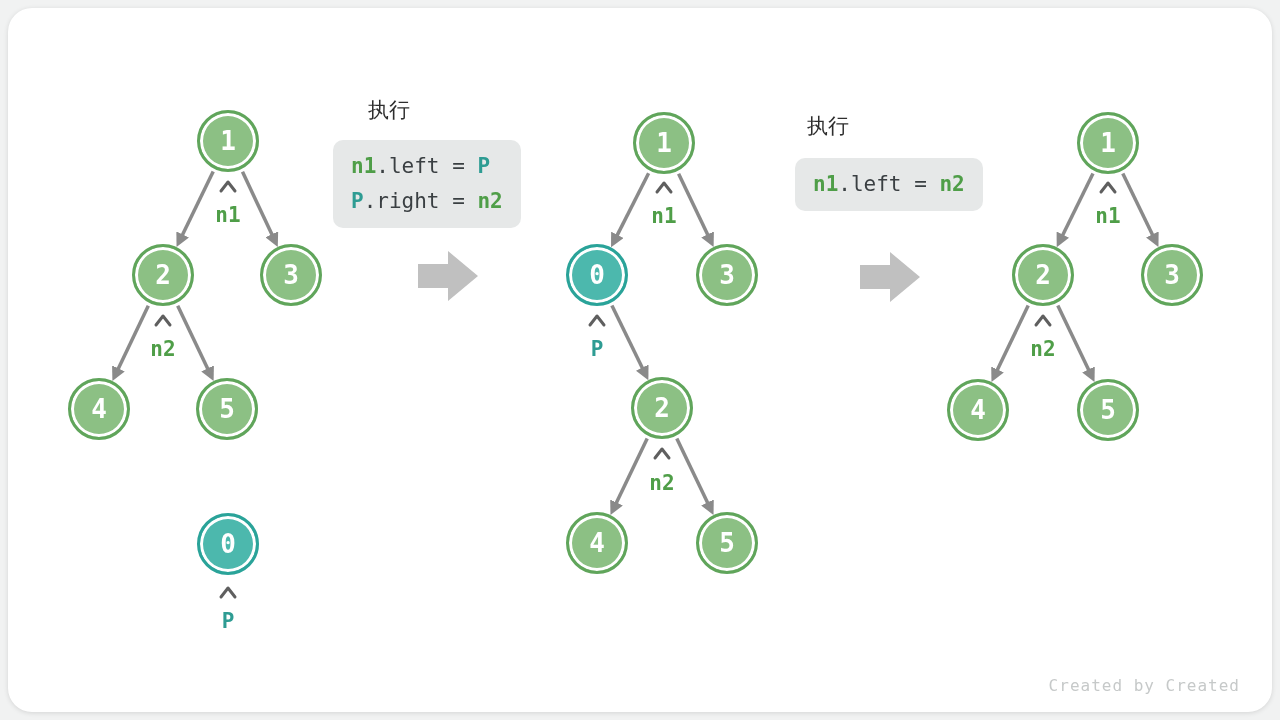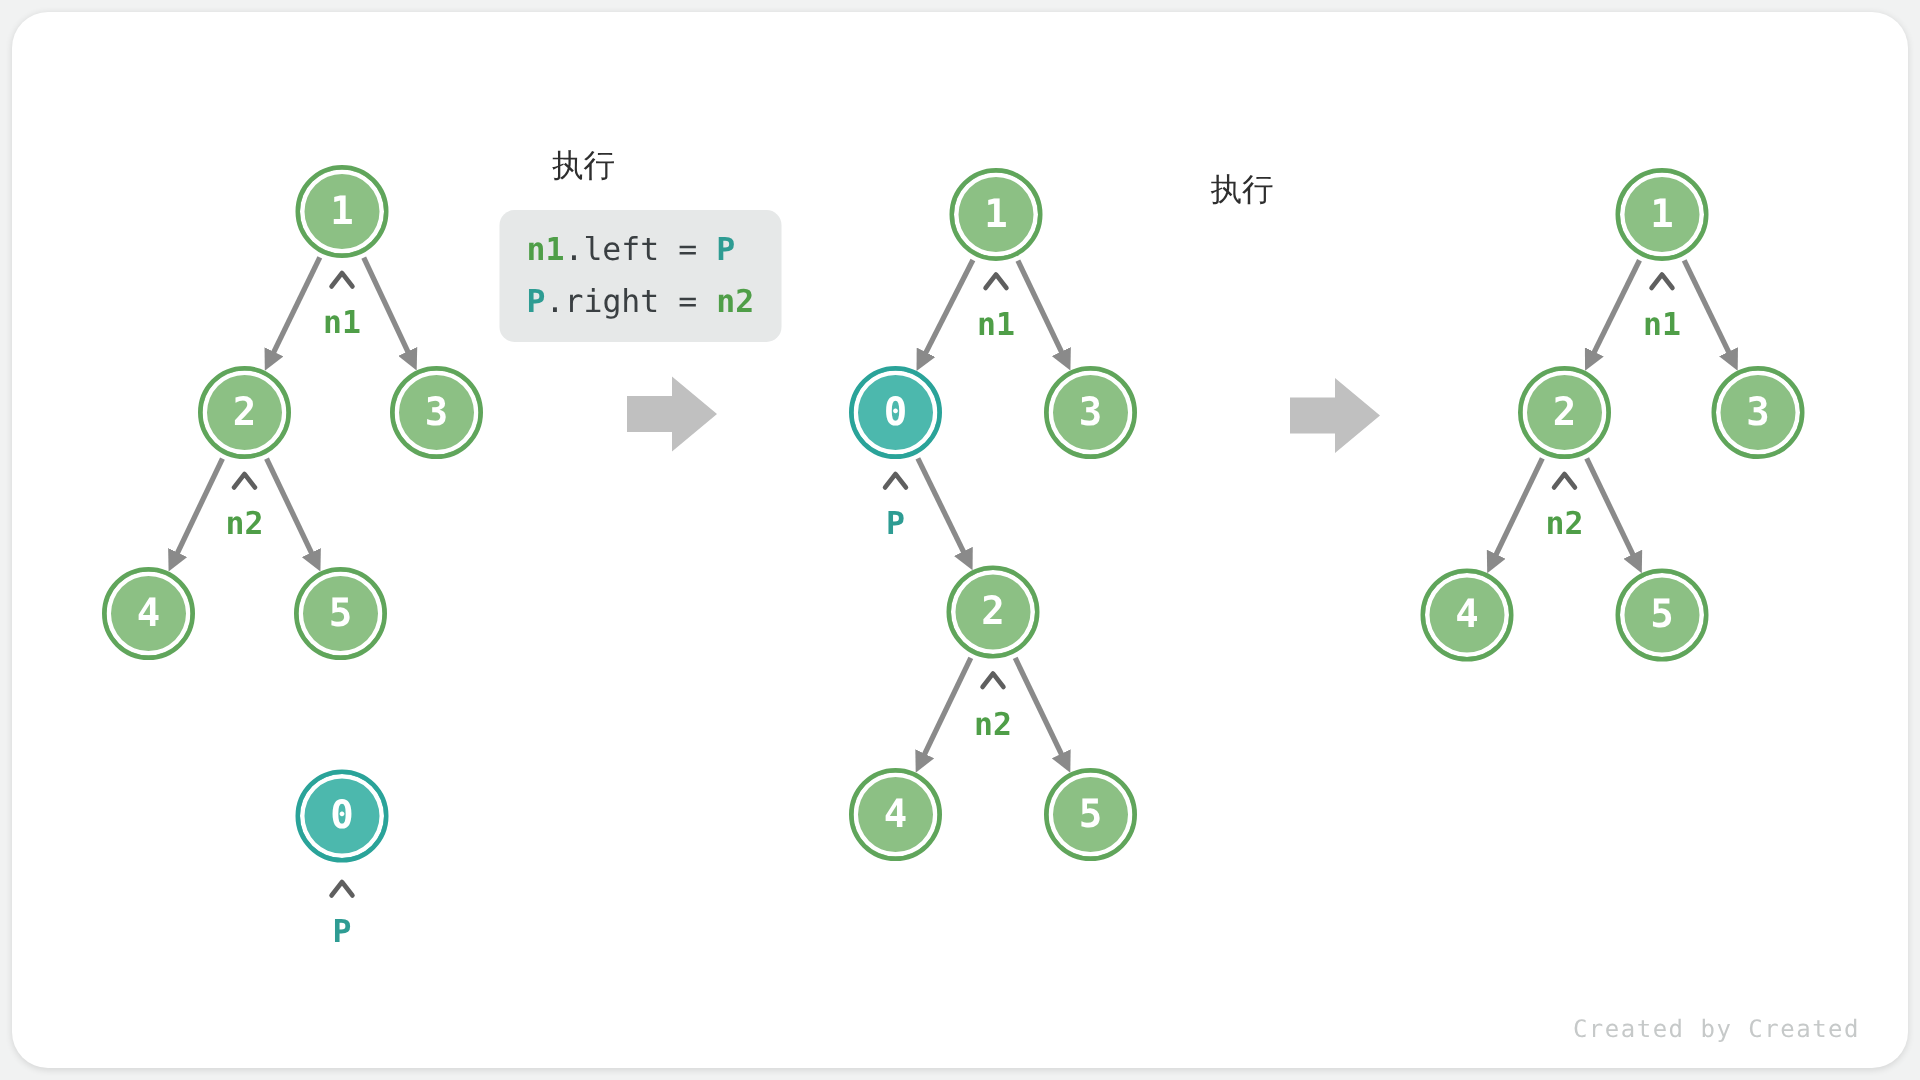--- a/index.html
+++ b/index.html
@@ -113,20 +113,21 @@
   <div class="node teal" style="left:566px;top:244px">0</div>
   <div class="node" style="left:696px;top:244px">3</div>
   <div class="node" style="left:631px;top:377px">2</div>
   <div class="node" style="left:566px;top:512px">4</div>
   <div class="node" style="left:696px;top:512px">5</div>
   <div class="ref" style="left:664px;top:204px">n1</div>
   <div class="ref teal" style="left:597px;top:337px">P</div>
   <div class="ref" style="left:662px;top:471px">n2</div>
 
   <div class="exec-title" style="left:807px;top:112px">执行</div>
+  <div class="codebox" style="left:795px;top:158px"><span class="tok-green">n1</span><span>.left = </span><span class="tok-green">n2</span></div>
 
   <div class="node" style="left:1077px;top:112px">1</div>
   <div class="node" style="left:1012px;top:244px">2</div>
   <div class="node" style="left:1141px;top:244px">3</div>
   <div class="node" style="left:947px;top:379px">4</div>
   <div class="node" style="left:1077px;top:379px">5</div>
   <div class="ref" style="left:1108px;top:204px">n1</div>
   <div class="ref" style="left:1043px;top:337px">n2</div>
 
   <div class="watermark">Created by Created</div>

